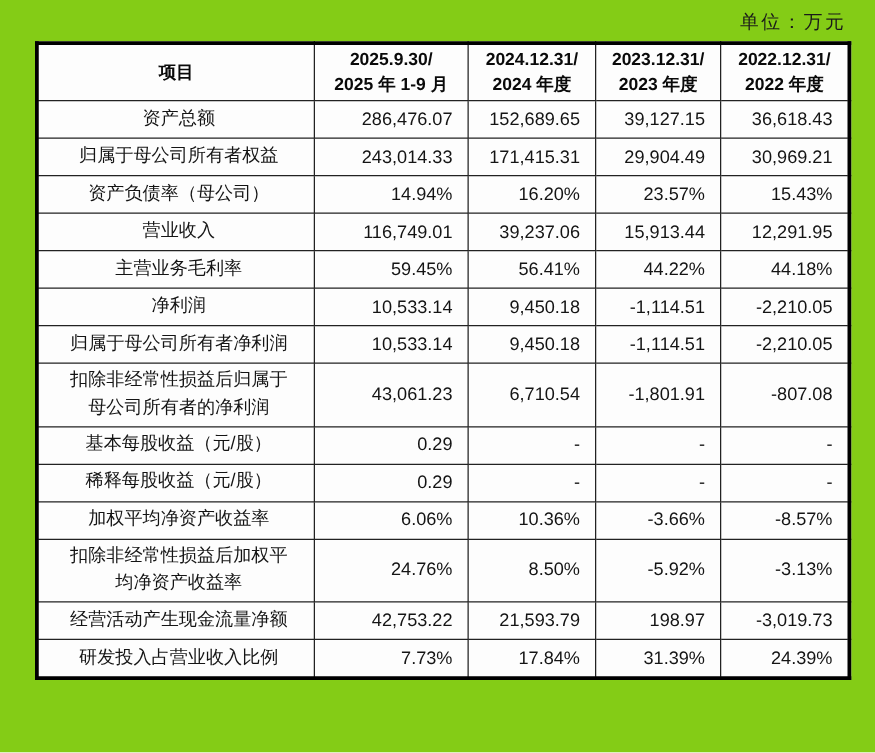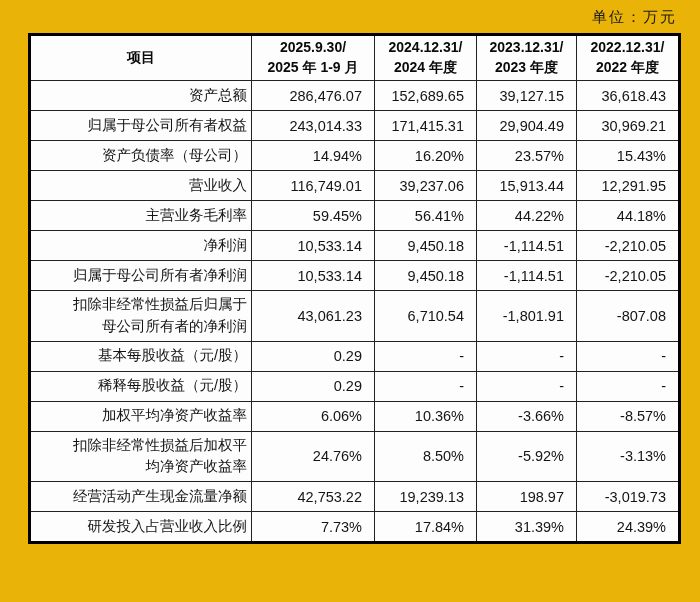--- a/index.html
+++ b/index.html
@@ -7,21 +7,21 @@
     padding: 0;
     background: #fcfcfc;
     font-family: "Liberation Sans", "DejaVu Sans", sans-serif;
     color: #111;
   }
   .page {
     position: relative;
     width: 700px;
     height: 602px;
     overflow: hidden;
-    background: #eab308;
+    background: #84cc16;
   }
   .unit-label {
     position: absolute;
     top: 8px;
     right: 23px;
     font-size: 15px;
     letter-spacing: 2px;
     color: #1a1a1a;
   }
   table.fin-table {
@@ -48,21 +48,21 @@
     line-height: 1.4;
     padding: 2px 1px;
     color: #0a0a0a;
   }
   td {
     font-size: 14.5px;
     height: 23px;
     color: #141414;
   }
   td.label-cell {
-    text-align: right;
+    text-align: center;
     padding: 3px 4px 3px 8px;
     line-height: 1.5;
   }
   td.value-cell {
     text-align: right;
     padding: 3px 12px 3px 2px;
   }
 </style>
 </head>
 <body>
@@ -174,21 +174,21 @@
     <td class="label-cell">扣除非经常性损益后加权平
 均净资产收益率</td>
     <td class="value-cell">24.76%</td>
     <td class="value-cell">8.50%</td>
     <td class="value-cell">-5.92%</td>
     <td class="value-cell">-3.13%</td>
   </tr>
         <tr>
     <td class="label-cell">经营活动产生现金流量净额</td>
     <td class="value-cell">42,753.22</td>
-    <td class="value-cell">19,239.13</td>
+    <td class="value-cell">21,593.79</td>
     <td class="value-cell">198.97</td>
     <td class="value-cell">-3,019.73</td>
   </tr>
         <tr>
     <td class="label-cell">研发投入占营业收入比例</td>
     <td class="value-cell">7.73%</td>
     <td class="value-cell">17.84%</td>
     <td class="value-cell">31.39%</td>
     <td class="value-cell">24.39%</td>
   </tr>

